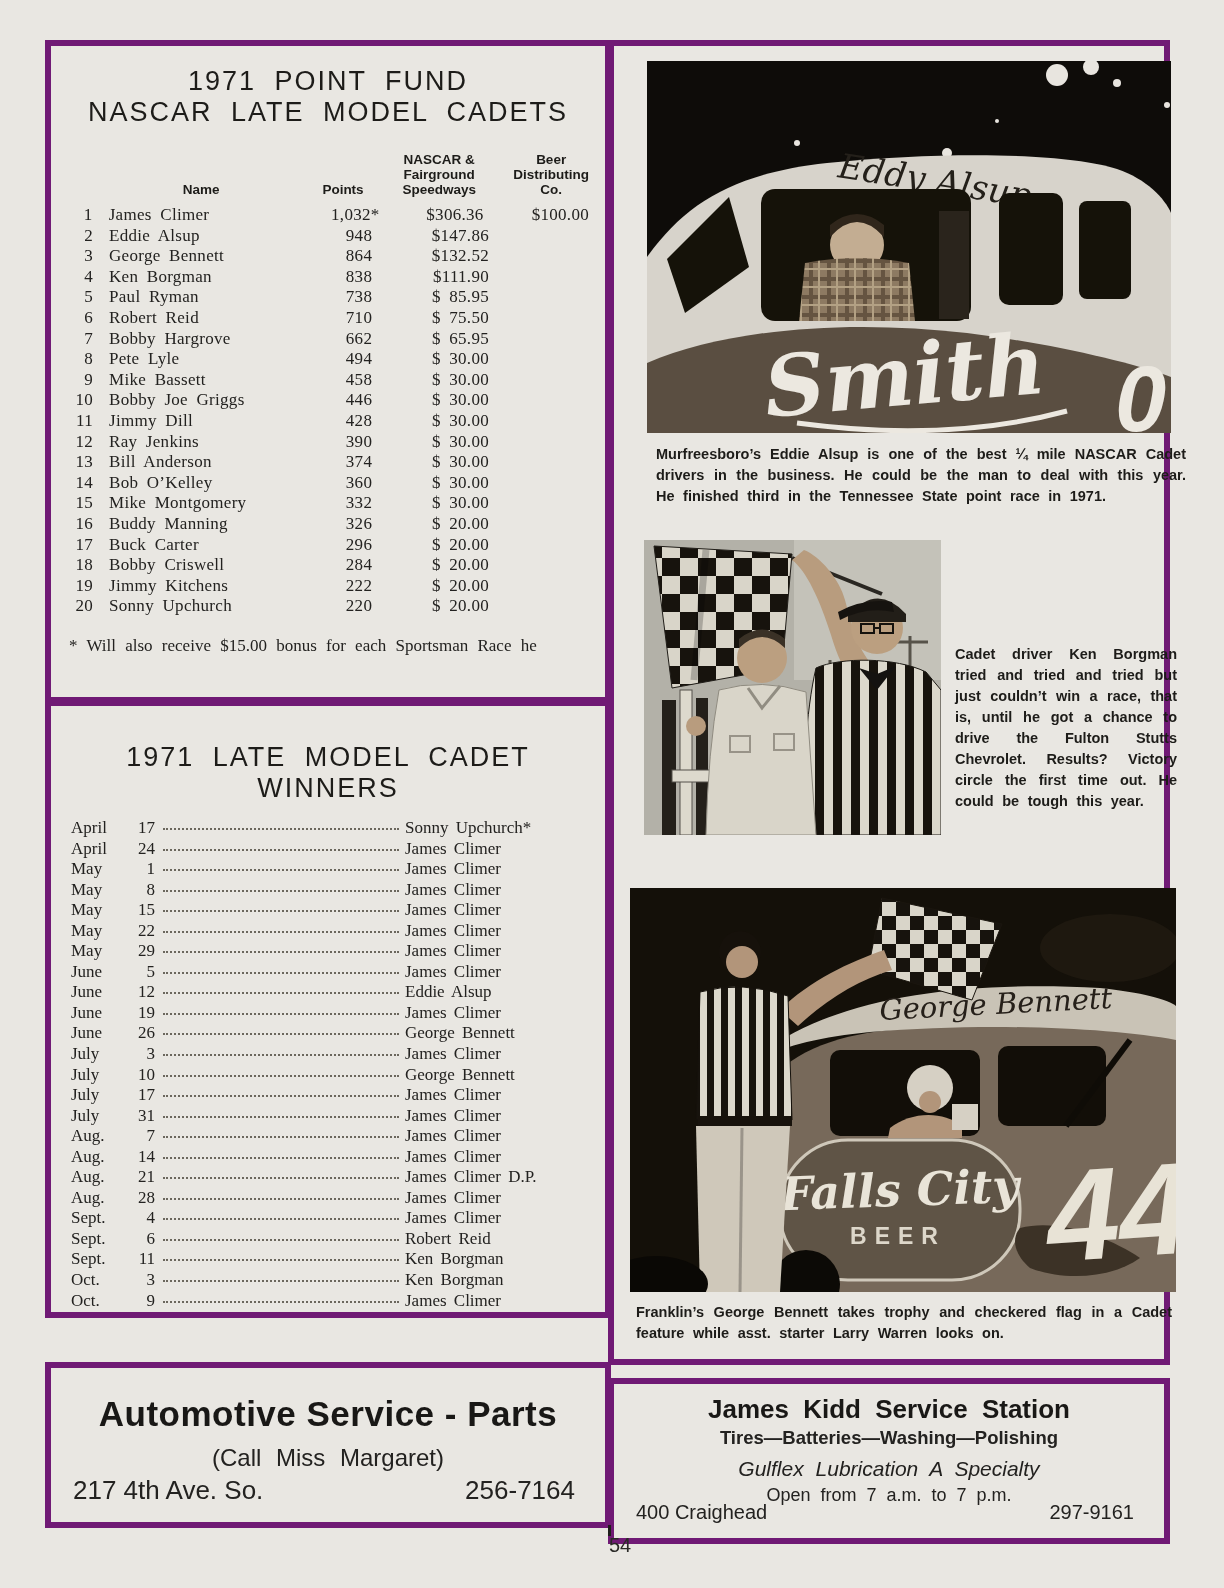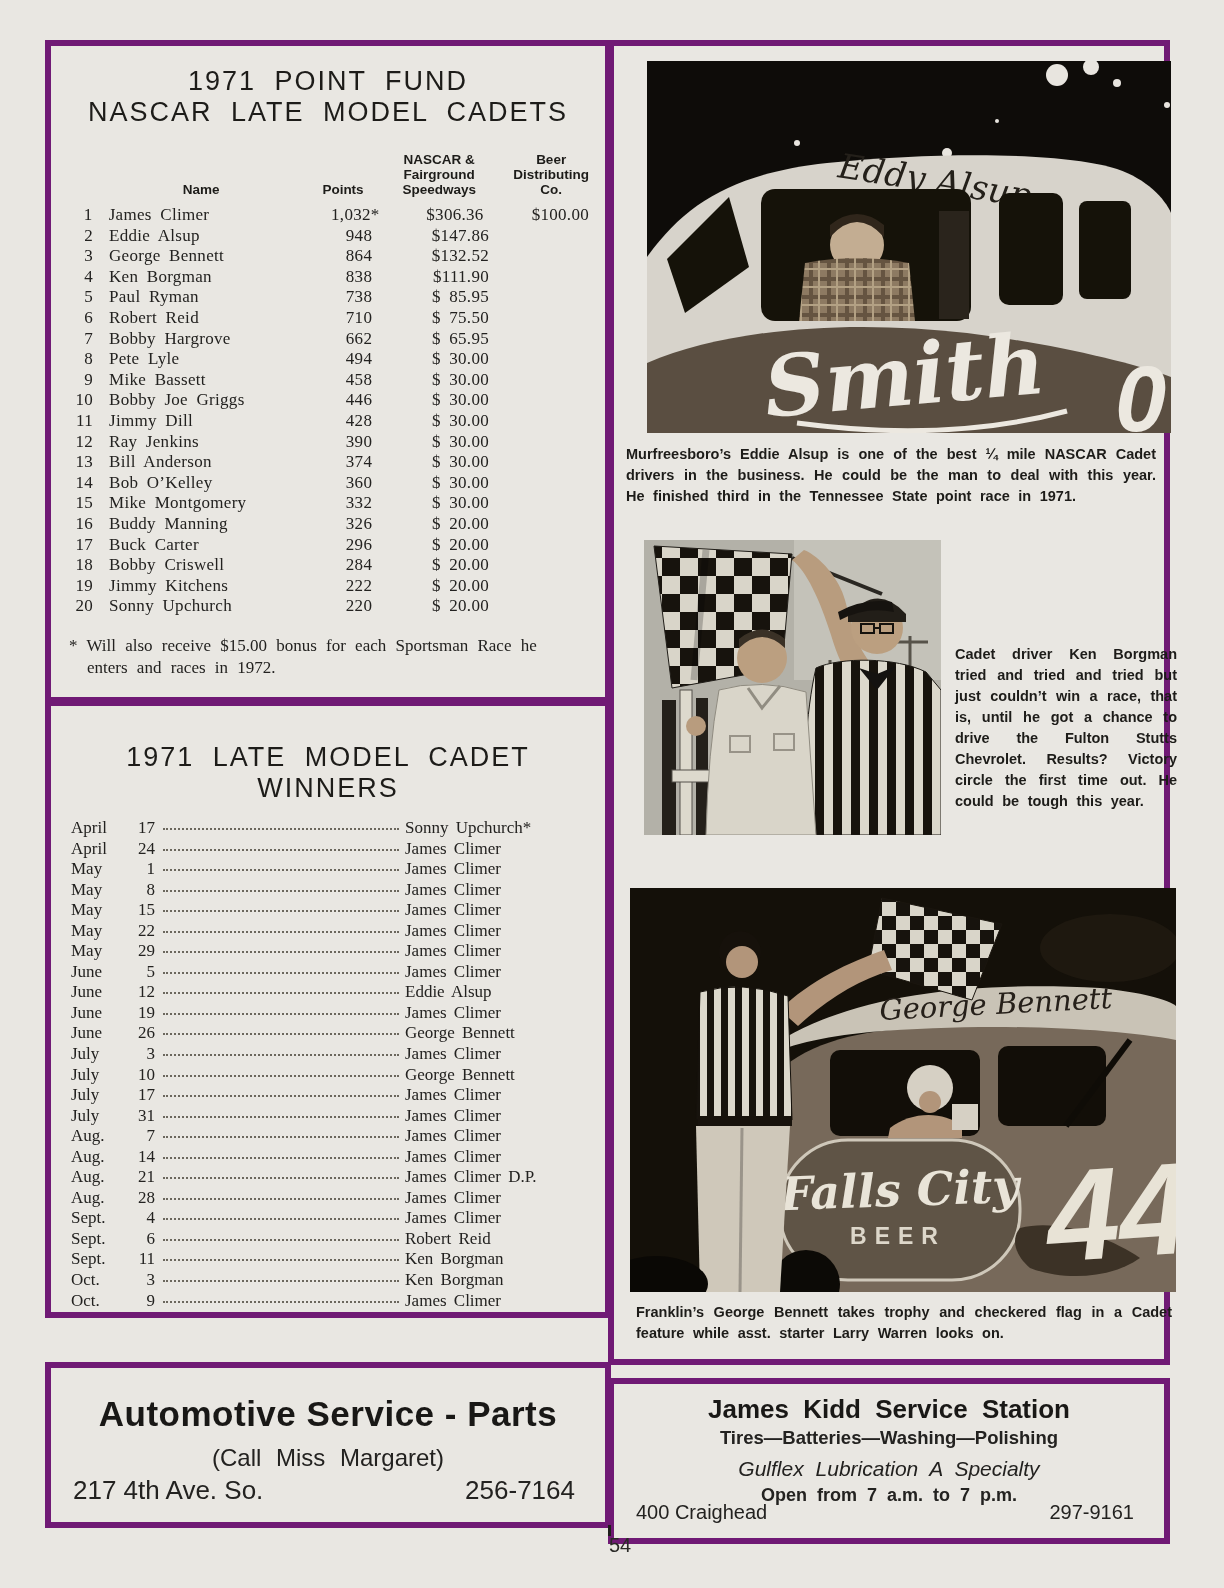--- a/index.html
+++ b/index.html
@@ -44,21 +44,21 @@
   .cap{position:absolute;font-weight:bold;font-size:14.5px;line-height:21px;word-spacing:4.5px;text-align:justify;color:#1d1c19;}
   
   #adL{left:45px;top:1362px;width:566px;height:166px;}
   .adL-title{text-align:center;font-weight:bold;font-size:35px;letter-spacing:.5px;margin-top:26px;color:#191816;}
   .adL-sub{text-align:center;font-size:24px;word-spacing:8px;margin-top:10px;}
   .ad-bottom{position:absolute;left:22px;right:30px;bottom:16px;display:flex;justify-content:space-between;font-size:26px;}
   #adR{left:608px;top:1378px;width:562px;height:166px;}
   .adR-title{text-align:center;font-weight:bold;font-size:26px;word-spacing:7px;margin-top:10px;color:#191816;}
   .adR-serv{text-align:center;font-weight:bold;font-size:18.5px;margin-top:2px;}
   .adR-gulf{text-align:center;font-style:italic;font-size:21px;word-spacing:6px;margin-top:8px;}
-  .adR-open{text-align:center;font-weight:bold;font-size:18px;word-spacing:5px;margin-top:4px;}
+  .adR-open{text-align:center;font-weight:normal;font-size:18px;word-spacing:5px;margin-top:4px;}
   .adR .ad-bottom{font-size:20px;bottom:14px;}
   
   #pageno{position:absolute;left:16px;right:0;top:1534px;text-align:center;font-size:20px;color:#2a2a27;}
   #tick{position:absolute;left:608px;top:1525px;width:3px;height:11px;background:#1f1e1b;}
 </style>
 </head>
 <body>
 
 <div class="box" id="pf">
   <div class="pf-title">
@@ -233,21 +233,20 @@
       <div class="pfrow">
         <span class="c-rank">20</span>
         <span class="c-name">Sonny Upchurch</span>
         <span class="c-pts">220</span>
         <span class="c-spd">$ 20.00</span>
         <span class="c-beer"></span>
       </div>
     </div>
   <div class="pf-note">
     <div class="l1">* Will also receive $15.00 bonus for each Sportsman Race he</div>
-    <div class="l2">enters and races in 1972.</div>
   </div>
 </div>
 
 <div class="box" id="wn">
   <div class="wn-title">1971 LATE MODEL CADET WINNERS</div>
   <div class="wn-rows">
 
       <div class="wrow">
         <span class="w-month">April</span>
         <span class="w-day">17</span>
@@ -452,21 +451,21 @@
       <rect x="292" y="150" width="30" height="108" fill="#2a241c"></rect>
       <circle cx="210" cy="184" r="27" fill="#c3ad92"></circle>
       <path d="M183,176 Q210,146 237,176 L237,164 Q210,142 183,164 Z" fill="#30261b"></path>
       <path d="M158,202 Q210,192 262,202 L268,260 L152,260 Z" fill="url(#pl1)"></path>
     </g>
     <path d="M0,372 L0,302 C80,268 200,258 320,272 C400,282 480,300 524,316 L524,372 Z" fill="#5a4e41"></path>
     <text x="120" y="356" transform="rotate(-5 120 356)" font-family="DejaVu Serif, serif" font-style="italic" font-weight="bold" font-size="84" fill="#ece8e0">Smith</text>
     <path d="M150,362 Q300,382 420,350" stroke="#ece8e0" stroke-width="5" fill="none"></path>
     <text x="468" y="370" font-family="Liberation Sans, sans-serif" font-style="italic" font-weight="bold" font-size="92" fill="#ece8e0">0</text>
   </svg>
-  <div class="cap" style="left:12px;top:398px;width:530px;">Murfreesboro’s Eddie Alsup is one of the best ¼ mile NASCAR Cadet drivers in the business. He could be the man to deal with this year. He finished third in the Tennessee State point race in 1971.</div>
+  <div class="cap" style="left:42px;top:398px;width:530px;">Murfreesboro’s Eddie Alsup is one of the best ¼ mile NASCAR Cadet drivers in the business. He could be the man to deal with this year. He finished third in the Tennessee State point race in 1971.</div>
 
   <svg class="photo" style="left:30px;top:494px;" width="297" height="295" viewBox="0 0 297 295">
     <defs>
       <pattern id="ck2" width="36" height="36" patternUnits="userSpaceOnUse">
         <rect width="36" height="36" fill="#d9d5c9"></rect>
         <rect width="18" height="18" fill="#17130d"></rect>
         <rect x="18" y="18" width="18" height="18" fill="#17130d"></rect>
       </pattern>
       <pattern id="rs2" width="18" height="8" patternUnits="userSpaceOnUse">
         <rect width="18" height="8" fill="#dcd8cc"></rect>

